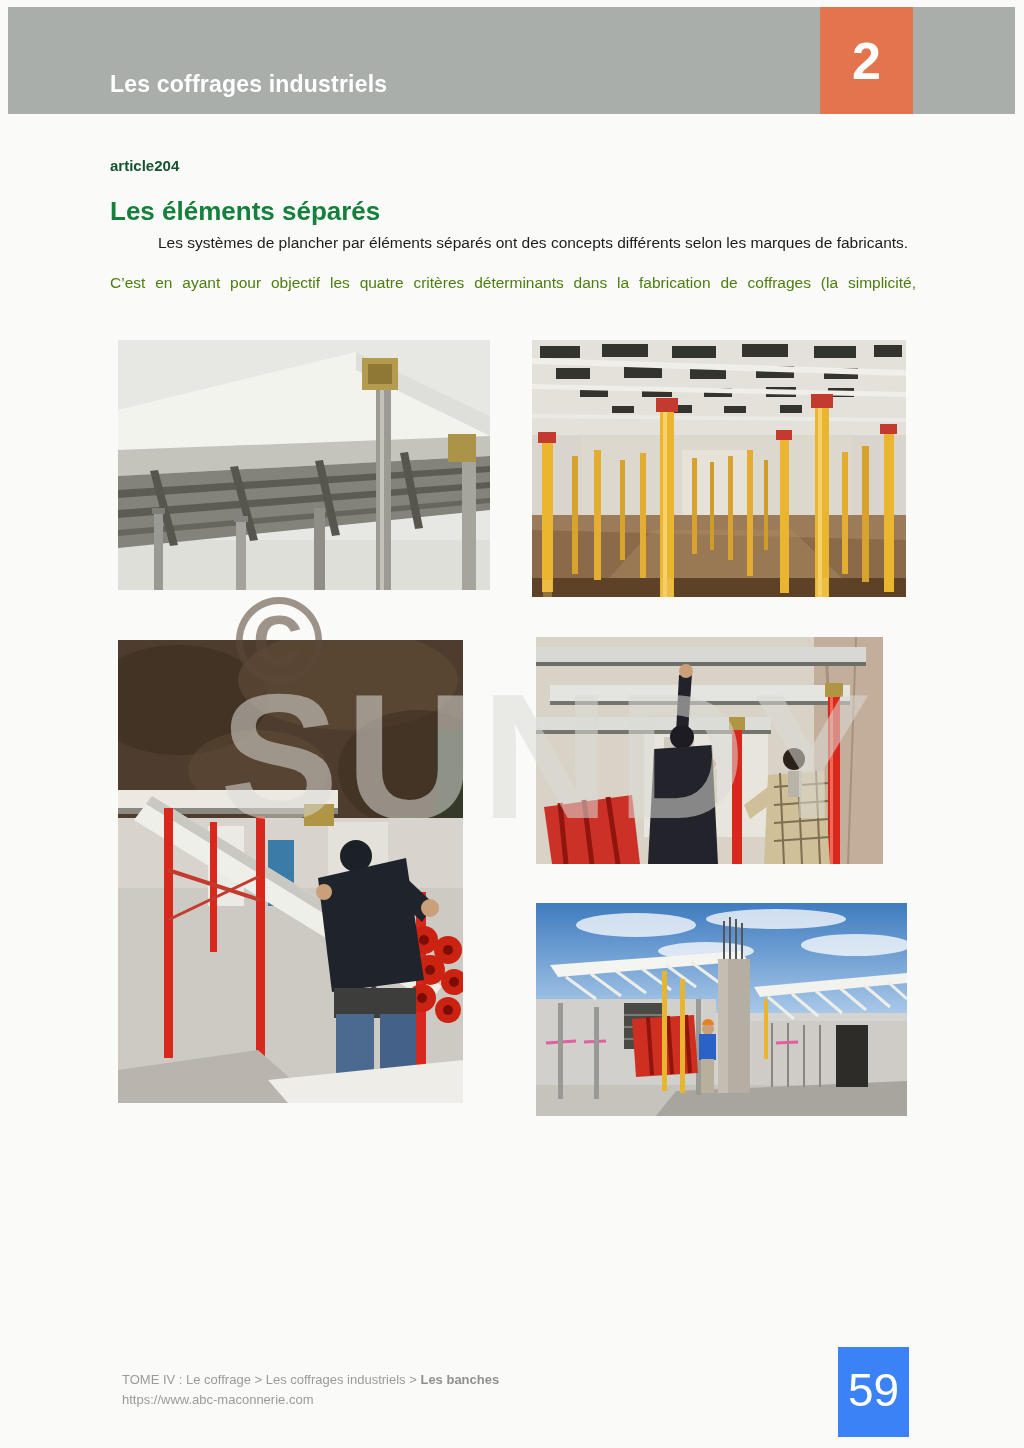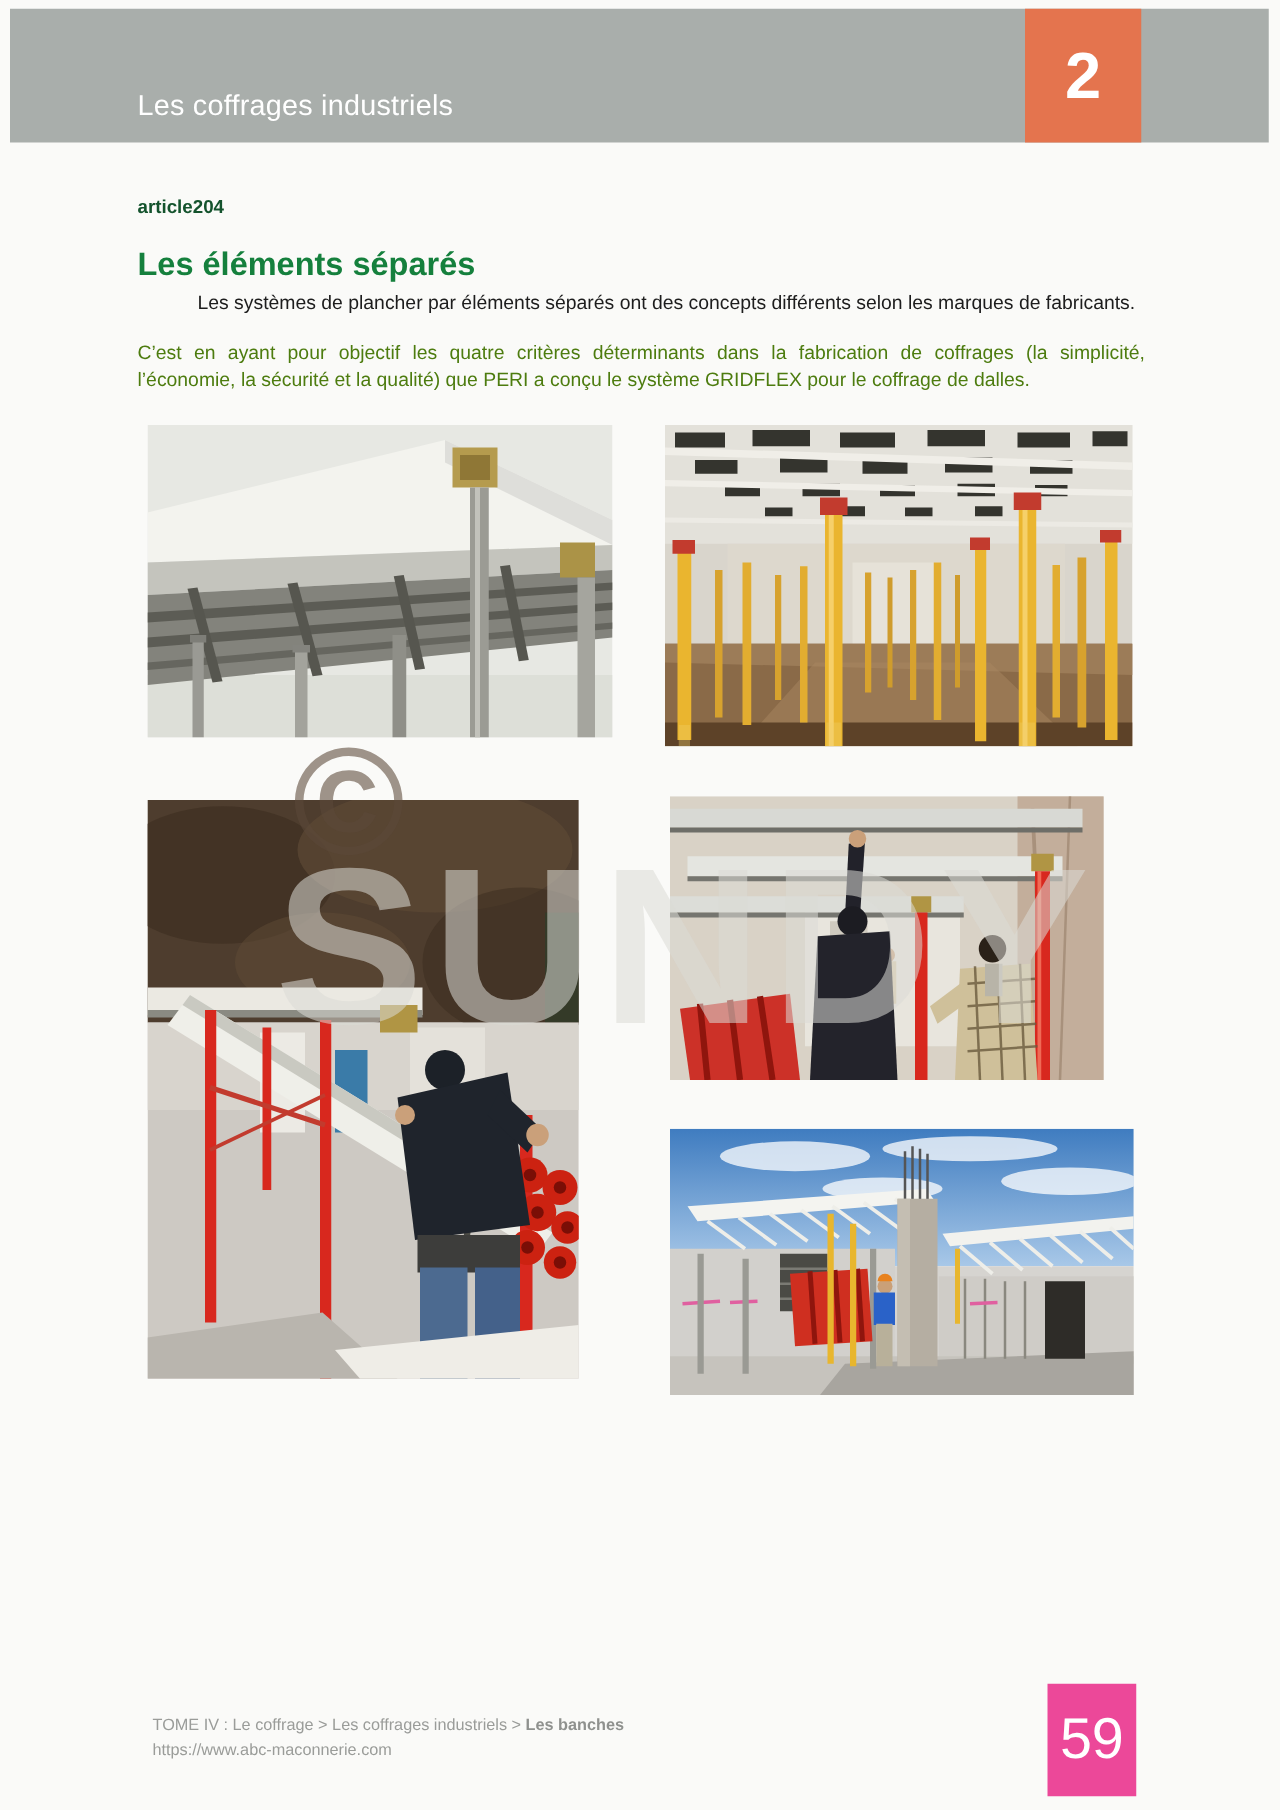--- a/index.html
+++ b/index.html
@@ -10,21 +10,21 @@
     overflow:hidden;
     font-family:"Liberation Sans",sans-serif;
   }
   
   .band{
     position:absolute;left:8px;top:7px;width:1007px;height:107px;
     background:#a9aeab;
   }
   .band-title{
     position:absolute;left:102px;bottom:16px;
-    color:#ffffff;font-size:23px;font-weight:normal;letter-spacing:.2px;
+    color:#ffffff;font-size:23px;font-weight:bold;letter-spacing:.2px;
   }
   .chapter-box{
     position:absolute;left:812px;top:0;width:93px;height:107px;
     background:#e4744e;display:flex;align-items:center;justify-content:center;
   }
   .chapter-box span{color:#ffffff;font-size:52px;font-weight:bold;}
   
   .article-label{
     position:absolute;left:110px;top:157px;
     color:#14532d;font-size:15px;font-weight:bold;
@@ -73,42 +73,41 @@
     position:absolute;left:122px;top:1372px;
     color:#9a9c99;font-size:13px;
   }
   .footer-crumb b{font-weight:bold;color:#8f918e;}
   .footer-url{
     position:absolute;left:122px;top:1392px;
     color:#9a9c99;font-size:13px;
   }
   .pagenum-box{
     position:absolute;left:838px;top:1347px;width:71px;height:90px;
-    background:#ec4899;display:flex;align-items:flex-start;justify-content:center;
+    background:#3b82f6;display:flex;align-items:flex-start;justify-content:center;
   }
   .pagenum-box span{color:#ffffff;font-size:46px;line-height:1;margin-top:20px;}
 </style>
 </head>
 <body>
 
 <div class="page">
 
   <div class="band">
     <div class="band-title">Les coffrages industriels</div>
     <div class="chapter-box">
       <span>2</span>
     </div>
   </div>
 
   <div class="article-label">article204</div>
   <div class="section-heading">Les éléments séparés</div>
   <div class="para1">Les systèmes de plancher par éléments séparés ont des concepts différents selon les marques de fabricants.</div>
   <div class="para2">
     <div class="l1">C’est en ayant pour objectif les quatre critères déterminants dans la fabrication de coffrages (la simplicité,</div>
-    <div class="l2">l’économie, la sécurité et la qualité) que PERI a conçu le système GRIDFLEX pour le coffrage de dalles.</div>
   </div>
 
   <div class="photo photo1">
     <svg viewBox="0 0 372 250" preserveAspectRatio="none">
       <rect width="372" height="250" fill="#e7e8e3"></rect>
       <rect y="200" width="372" height="50" fill="#dddfd8"></rect>
 
       <polygon points="0,70 238,12 372,76 372,96 0,110" fill="#f3f3ee"></polygon>
       <polygon points="238,12 372,76 372,96 238,30" fill="#dededa"></polygon>
       <polygon points="0,110 372,96 372,116 0,136" fill="#c4c4bd"></polygon>

